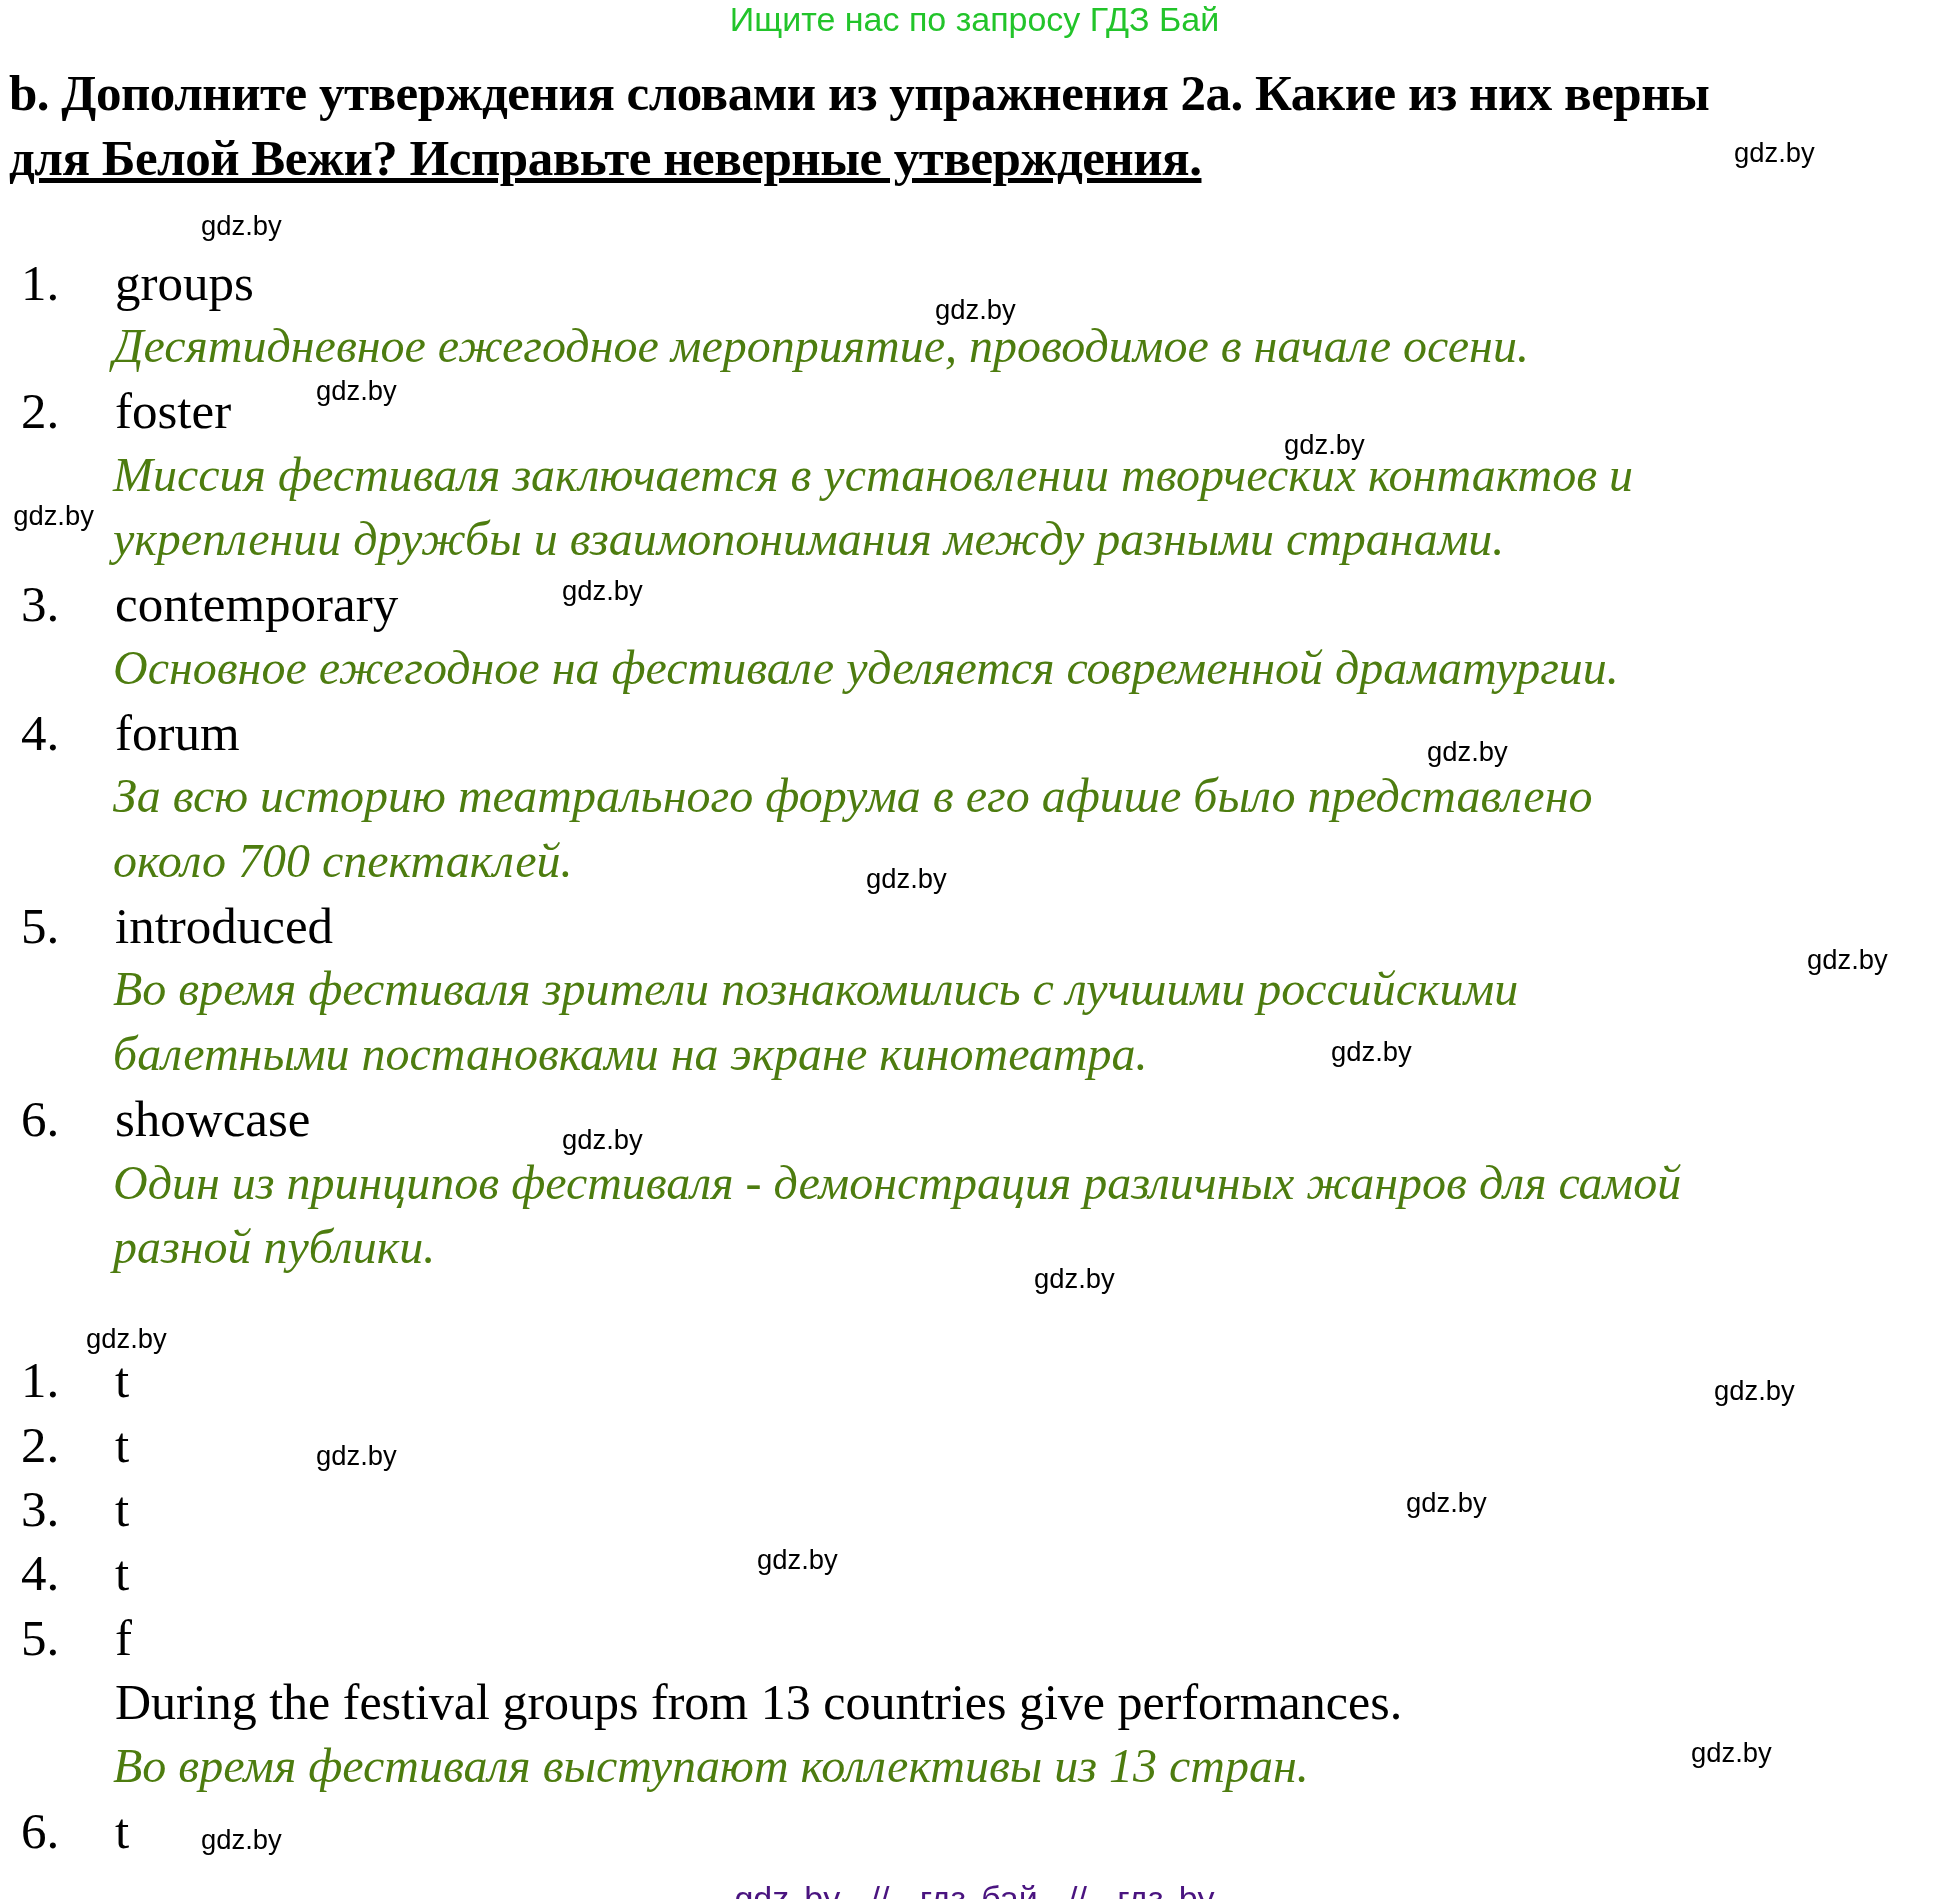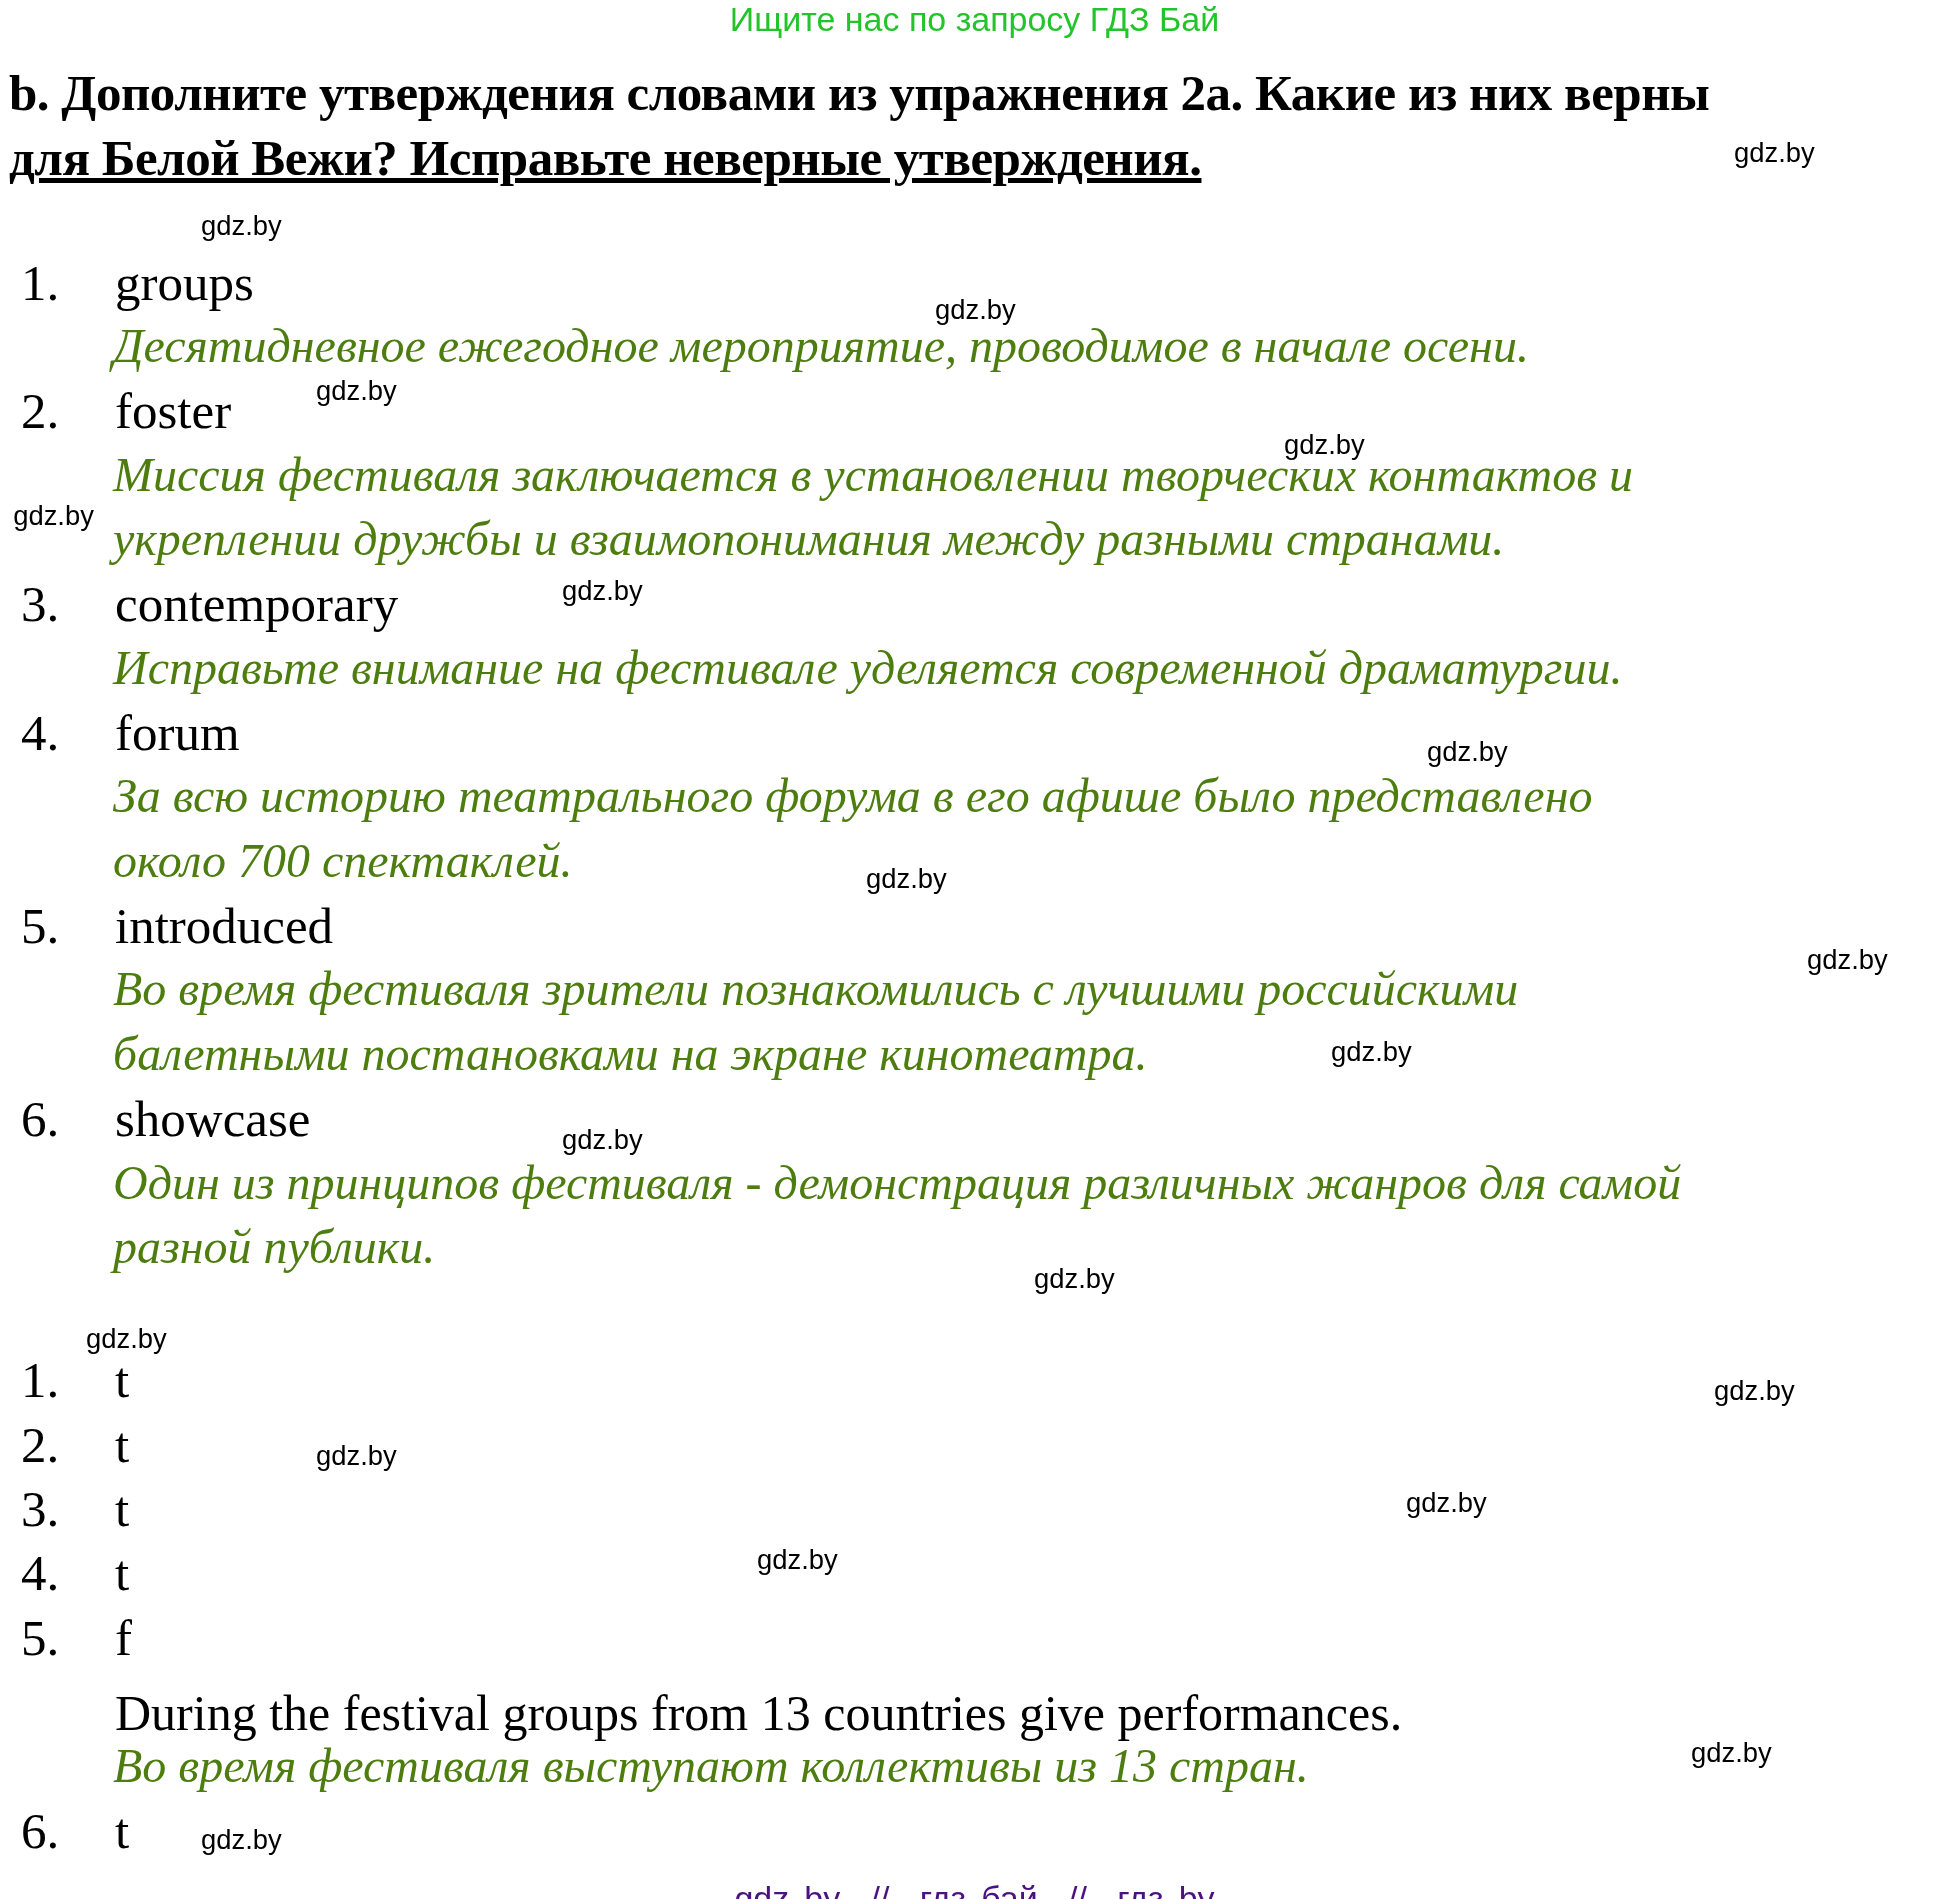--- a/index.html
+++ b/index.html
@@ -17,21 +17,21 @@
     left: 21px; font-family: "Liberation Serif", serif; font-size: 51px; color: #000;
   }
   .word {
     left: 115px; font-family: "Liberation Serif", serif; font-size: 51px; color: #000;
   }
   .ru {
     left: 113px; font-family: "Liberation Serif", serif; font-style: italic;
     font-size: 48px; color: #4d7c0f;
   }
   .en {
-    left: 115px; font-family: "Liberation Serif", serif; font-size: 50px; color: #000; margin-top: 11px;
+    left: 115px; font-family: "Liberation Serif", serif; font-size: 50px; color: #000;
   }
   .wm {
     font-family: "Liberation Sans", sans-serif; font-size: 27.4px; color: #000;
   }
   .footer {
     left: 0; width: 1949px; text-align: center; top: 1881px;
     font-family: "Liberation Sans", sans-serif; font-size: 34px; color: #4a1480;
     word-spacing: 5.7px;
   }
 </style>
@@ -47,21 +47,21 @@
 <div class="abs word" style="top:254px;">groups</div>
 <div class="abs ru" style="top:318px;">Десятидневное ежегодное мероприятие, проводимое в начале осени.</div>
 
 <div class="abs num" style="top:382px;">2.</div>
 <div class="abs word" style="top:382px;">foster</div>
 <div class="abs ru" style="top:447px;">Миссия фестиваля заключается в установлении творческих контактов и</div>
 <div class="abs ru" style="top:511px;">укреплении дружбы и взаимопонимания между разными странами.</div>
 
 <div class="abs num" style="top:575px;">3.</div>
 <div class="abs word" style="top:575px;">contemporary</div>
-<div class="abs ru" style="top:640px;">Исправьте внимание на фестивале уделяется современной драматургии.</div>
+<div class="abs ru" style="top:640px;">Основное ежегодное на фестивале уделяется современной драматургии.</div>
 
 <div class="abs num" style="top:704px;">4.</div>
 <div class="abs word" style="top:704px;">forum</div>
 <div class="abs ru" style="top:768px;">За всю историю театрального форума в его афише было представлено</div>
 <div class="abs ru" style="top:833px;">около 700 спектаклей.</div>
 
 <div class="abs num" style="top:897px;">5.</div>
 <div class="abs word" style="top:897px;">introduced</div>
 <div class="abs ru" style="top:961px;">Во время фестиваля зрители познакомились с лучшими российскими</div>
 <div class="abs ru" style="top:1026px;">балетными постановками на экране кинотеатра.</div>

